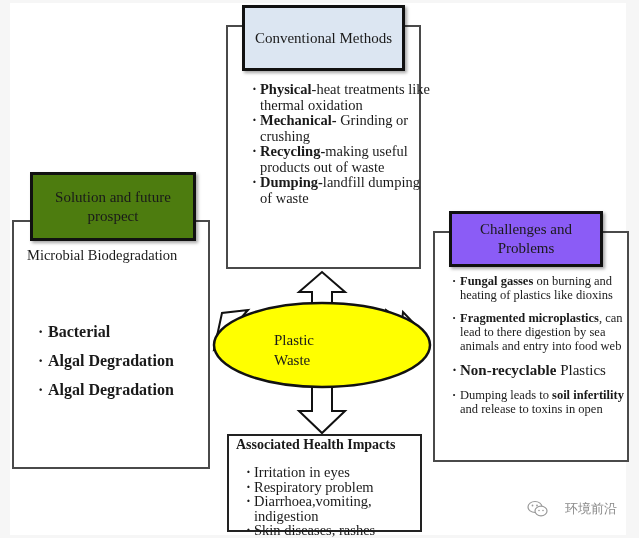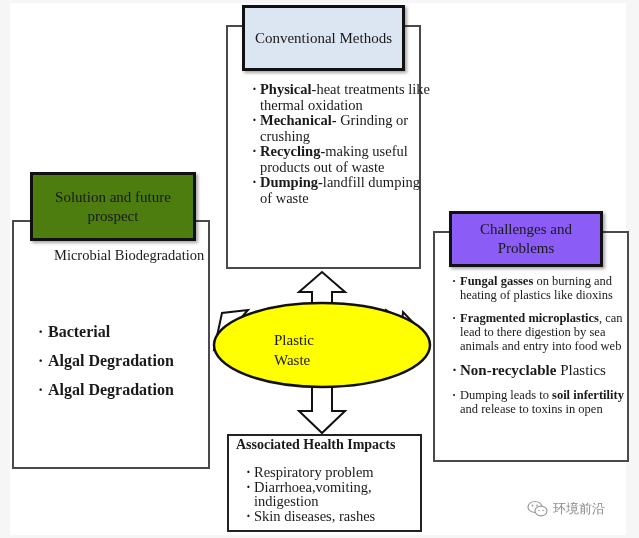--- a/index.html
+++ b/index.html
@@ -15,32 +15,32 @@
   #sol-hdr{left:30px;top:172px;width:166px;height:69px;background:#4d7c0f;}
   #sol-box{left:12px;top:220px;width:198px;height:249px;}
   #chal-hdr{left:449px;top:186px;width:154px;height:56px;background:#8b5cf6;margin-top:25px;}
   #chal-box{left:433px;top:231px;width:196px;height:231px;}
   #health-box{left:227px;top:434px;width:195px;height:98px;border-color:#222;}
   .list{position:absolute;margin:12px;padding:0;list-style:none;}
   .list li{position:relative;padding-left:8px;}
   .list li::before{content:"·";position:absolute;left:0;font-weight:bold;}
   #conv-list{left:240px;top:70px;width:180px;font-size:14.5px;line-height:15.5px;}
   #conv-list li{margin-bottom:0px;}
-  #sol-sub{position:absolute;left:27px;top:247px;font-size:14.5px;margin-left:27px;}
+  #sol-sub{position:absolute;left:27px;top:247px;font-size:14.5px;}
   #sol-list{left:26px;top:311px;font-size:16px;font-weight:bold;}
   #sol-list li{padding-left:10px;margin-bottom:12px;line-height:17px;}
   #chal-list{left:440px;top:262px;width:190px;font-size:12.5px;line-height:14px;}
   #chal-list li{margin-bottom:9px;}
   #chal-list li.big{font-size:15px;line-height:17px;}
   #health-title{position:absolute;left:236px;top:437px;font-size:14px;font-weight:bold;}
   #health-list{left:234px;top:453px;width:185px;font-size:14.5px;line-height:14.5px;}
   b{font-weight:bold;}
   svg.arrows{position:absolute;left:0;top:0;}
   #ellipse-label{position:absolute;left:274px;top:330px;width:96px;font-size:15px;line-height:20px;}
-  #watermark{position:absolute;left:527px;top:500px;display:flex;align-items:center;gap:4px;color:#8a8a8a;font-size:13px;
+  #watermark{position:absolute;left:527px;top:500px;display:flex;align-items:center;gap:16px;color:#8a8a8a;font-size:13px;
              font-family:"DejaVu Sans",sans-serif;}
 </style>
 </head>
 <body>
 
 <div class="canvas"></div>
 
 <svg class="arrows" width="639" height="538">
 
   <polygon points="312,315 312,292 299,292 322,272 345,292 332,292 332,315" fill="#fff" stroke="#111" stroke-width="2"></polygon>
@@ -89,20 +89,21 @@
 <ul class="list" id="chal-list">
   <li><span></span><b>Fungal gasses</b><span> on burning and heating of plastics like dioxins</span></li>
   <li><span></span><b>Fragmented microplastics</b><span>, can lead to there digestion by sea animals and entry into food web</span></li>
   <li class="big"><span></span><b>Non-recyclable</b><span> Plastics</span></li>
   <li><span>Dumping leads to </span><b>soil infertility</b><span> and release to toxins in open</span></li>
 </ul>
 
 <div class="box" id="health-box"></div>
 <div id="health-title">Associated Health Impacts</div>
 <ul class="list" id="health-list">
+  <li>Irritation in eyes</li>
   <li>Respiratory problem</li>
   <li>Diarrhoea,vomiting, indigestion</li>
   <li>Skin diseases, rashes</li>
 </ul>
 
 <div id="watermark">
   <svg width="22" height="18" viewBox="0 0 22 18">
     <ellipse cx="8" cy="7" rx="7" ry="5.5" fill="none" stroke="#9a9a9a" stroke-width="1.2"></ellipse>
     <ellipse cx="14" cy="11" rx="6" ry="4.8" fill="#fff" stroke="#9a9a9a" stroke-width="1.2"></ellipse>
     <circle cx="5.5" cy="5.5" r="0.9" fill="#9a9a9a"></circle>

